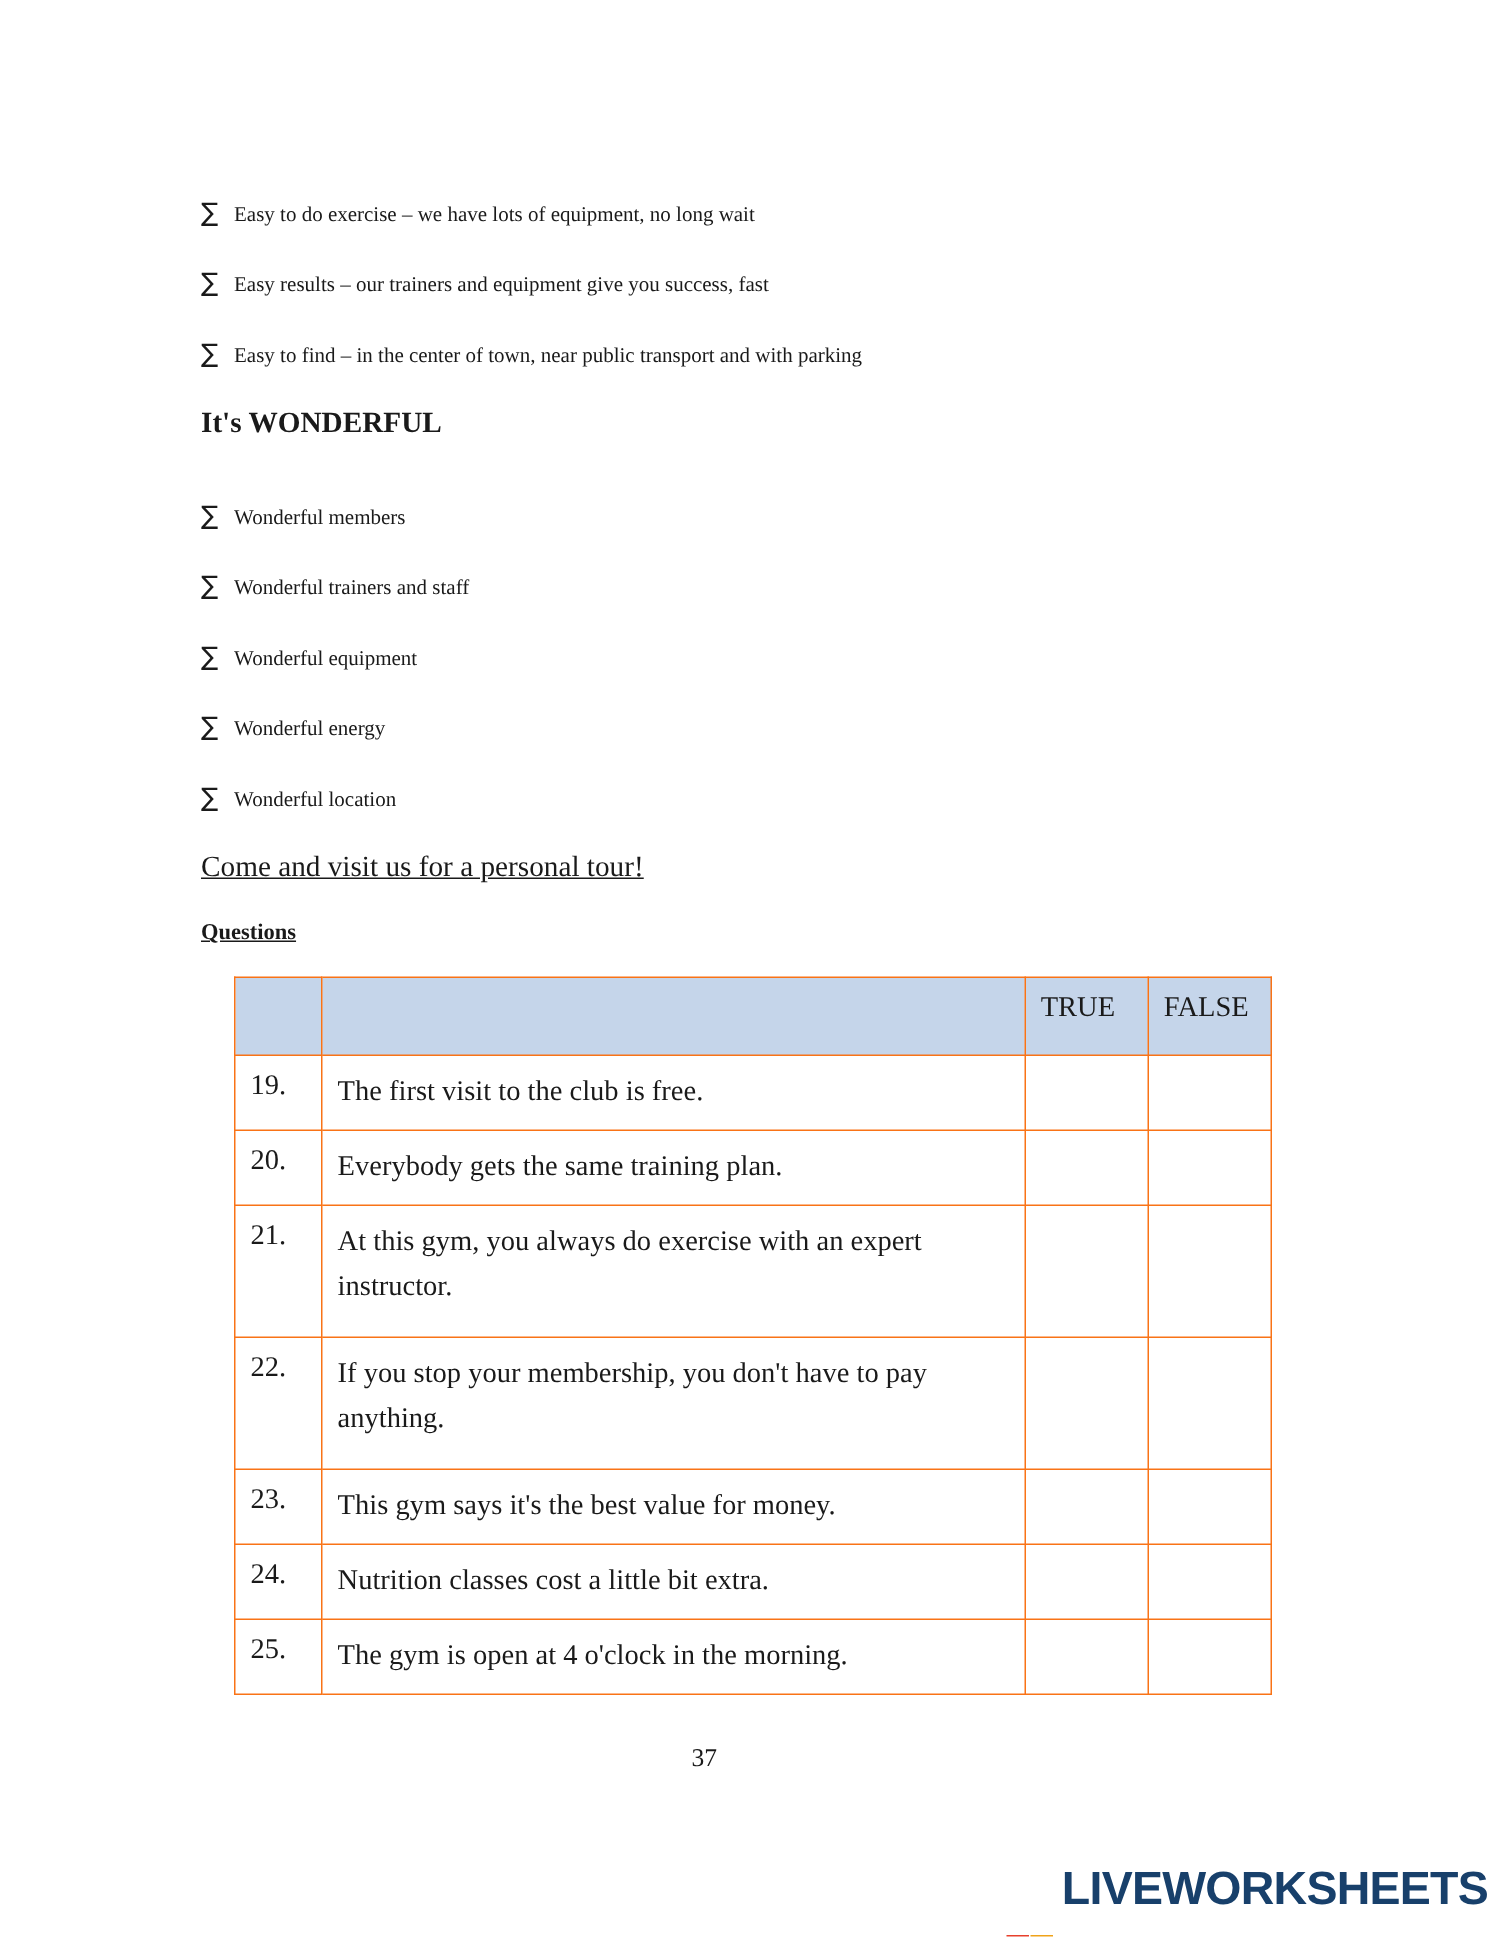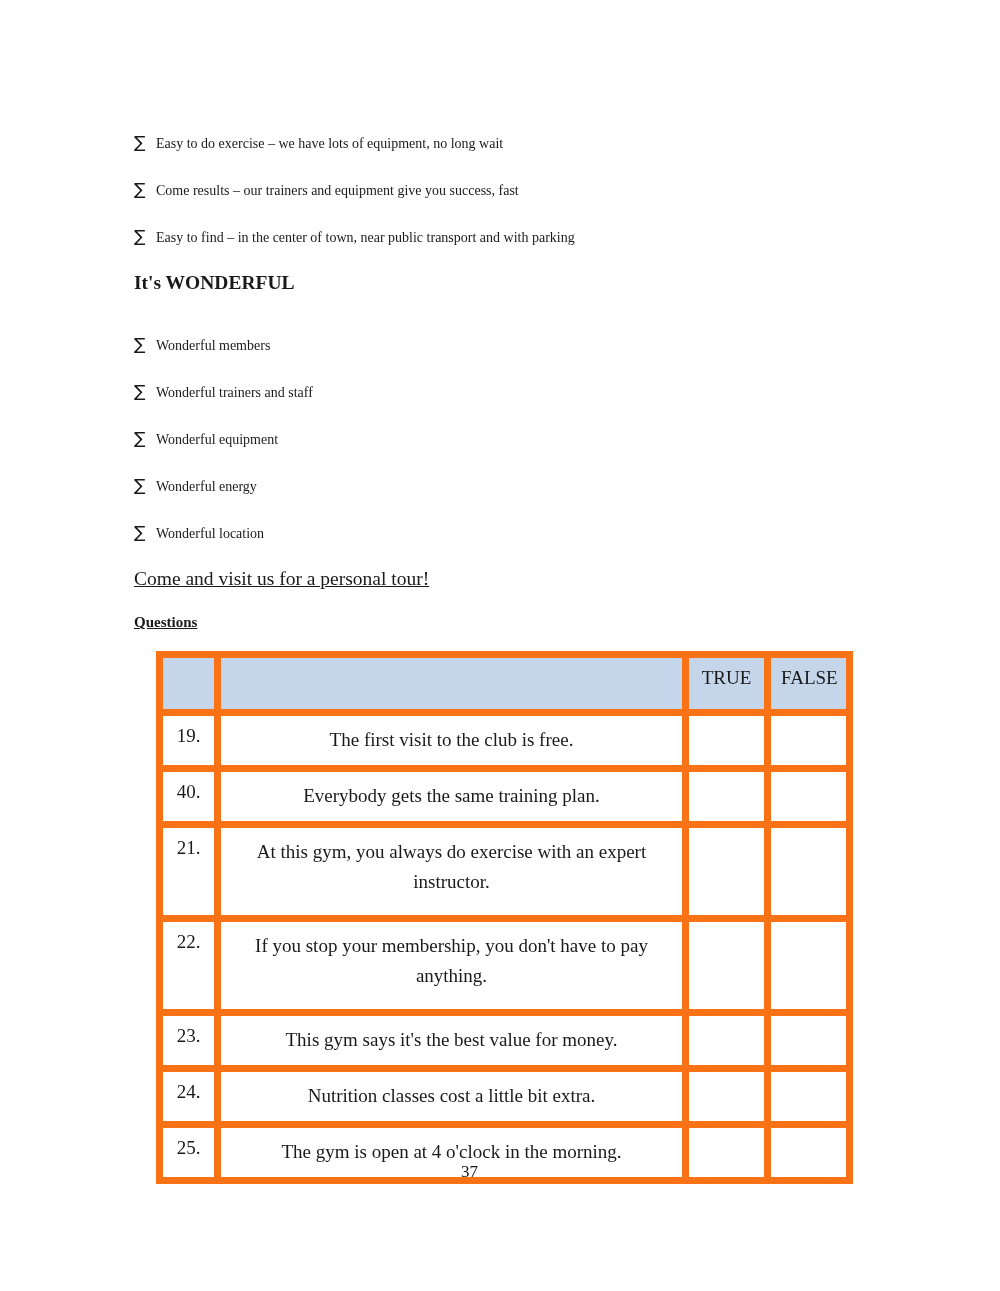--- a/index.html
+++ b/index.html
@@ -62,26 +62,26 @@
     text-decoration: underline;
     margin-bottom: 20px;
   }
   table.qtable {
     border-collapse: collapse;
     margin-left: 22px;
     width: 692px;
     table-layout: fixed;
   }
   table.qtable td, table.qtable th {
-    border: 7px solid #f97316;
+    border: 1px solid #f97316;
     font-size: 19px;
     vertical-align: top;
     padding: 9px 10px 10px 10px;
     font-weight: normal;
-    text-align: center;
+    text-align: left;
   }
   .hdr-row td {
     background: #c5d5ea;
     height: 32px;
   }
   .hdr-blank {
     background: #c5d5ea;
   }
   .hdr-tf {
     font-weight: bold;
@@ -157,21 +157,21 @@
 
 <div class="page">
   <div class="content">
 
     <div class="bullet-line">
       <span class="bullet-mark">∑</span>
       <span class="bullet-text">Easy to do exercise – we have lots of equipment, no long wait</span>
     </div>
     <div class="bullet-line">
       <span class="bullet-mark">∑</span>
-      <span class="bullet-text">Come results – our trainers and equipment give you success, fast</span>
+      <span class="bullet-text">Easy results – our trainers and equipment give you success, fast</span>
     </div>
     <div class="bullet-line">
       <span class="bullet-mark">∑</span>
       <span class="bullet-text">Easy to find – in the center of town, near public transport and with parking</span>
     </div>
 
     <div class="heading-bold">It's WONDERFUL</div>
 
     <div class="bullet-line">
       <span class="bullet-mark">∑</span>
@@ -214,21 +214,21 @@
         </tr>
 
         <tr class="qrow">
           <td>19.</td>
           <td class="cell-text">The first visit to the club is free.</td>
           <td></td>
           <td></td>
         </tr>
 
         <tr class="qrow">
-          <td>40.</td>
+          <td>20.</td>
           <td class="cell-text">Everybody gets the same training plan.</td>
           <td></td>
           <td></td>
         </tr>
 
         <tr class="qrow tall">
           <td>21.</td>
           <td class="cell-text">At this gym, you always do exercise with an expert instructor.</td>
           <td></td>
           <td></td>
@@ -267,14 +267,15 @@
 
   <div class="page-number">37</div>
 
   <div class="footer-logo">
     <span class="lw-badge">
       <span class="lw-l">LI</span>
       <span class="lw-i"></span>
       <span class="lw-v">VE</span>
       <span class="lw-e"></span>
     </span>
+    <span class="lw-word">LIVEWORKSHEETS</span>
   </div>
 </div>
 
 </body></html>

